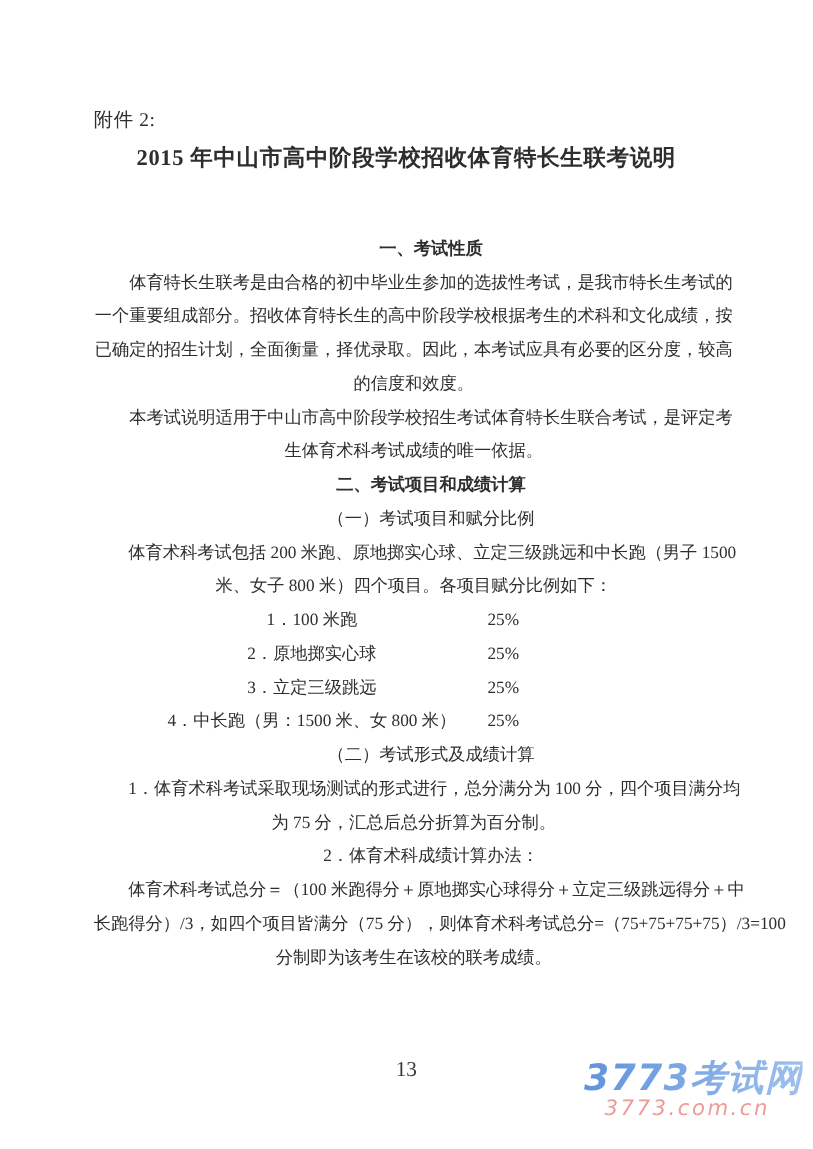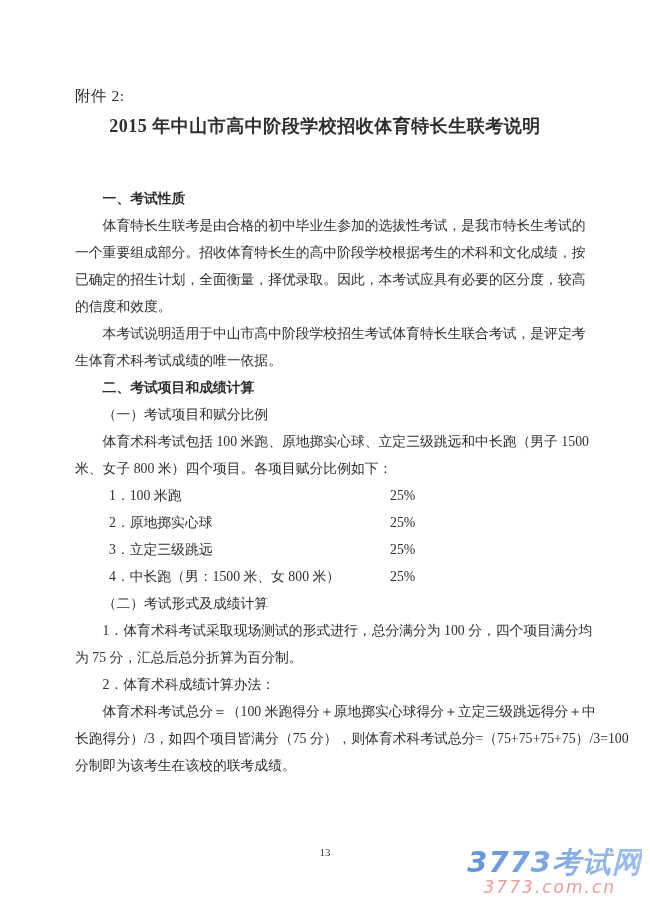--- a/index.html
+++ b/index.html
@@ -29,36 +29,37 @@
     font-weight: bold;
     letter-spacing: 0.5px;
   }
 
   .doc-body {
     position: absolute;
     left: 75px; top: 185px;
     width: 512px;
     font-size: 13.8px;
     line-height: 27px;
+    text-align: center;
   }
   .line { white-space: nowrap; }
   .line.heading { font-weight: bold; text-indent: 2em; }
   .line.subheading { text-indent: 2em; }
   .line.para-first { text-indent: 2em; }
   .line.para-cont { text-indent: 0; }
 
   .line.percent-row { display: flex; padding-left: 34px; }
   .pr-label { width: 281px; flex: 0 0 auto; }
   .pr-value { flex: 0 0 auto; }
 
   .page-number {
     position: absolute;
     left: 0; right: 0; top: 846px;
     text-align: center;
-    font-size: 11px;
+    font-size: 17px;
     color: #3a3a3a;
   }
 
   .watermark {
     position: absolute;
     right: 8px; top: 848px;
     text-align: right;
     font-family: "DejaVu Sans", sans-serif;
     font-style: italic;
     line-height: 1;
@@ -89,21 +90,21 @@
   <div class="doc-body">
       <div class="line heading">一、考试性质</div>
       <div class="line para-first">体育特长生联考是由合格的初中毕业生参加的选拔性考试，是我市特长生考试的</div>
       <div class="line para-cont">一个重要组成部分。招收体育特长生的高中阶段学校根据考生的术科和文化成绩，按</div>
       <div class="line para-cont">已确定的招生计划，全面衡量，择优录取。因此，本考试应具有必要的区分度，较高</div>
       <div class="line para-cont">的信度和效度。</div>
       <div class="line para-first">本考试说明适用于中山市高中阶段学校招生考试体育特长生联合考试，是评定考</div>
       <div class="line para-cont">生体育术科考试成绩的唯一依据。</div>
       <div class="line heading">二、考试项目和成绩计算</div>
       <div class="line subheading">（一）考试项目和赋分比例</div>
-      <div class="line para-first">体育术科考试包括 100 米跑、原地掷实心球、立定三级跳远和中长跑（男子 1500</div>
+      <div class="line para-first">体育术科考试包括 200 米跑、原地掷实心球、立定三级跳远和中长跑（男子 1500</div>
       <div class="line para-cont">米、女子 800 米）四个项目。各项目赋分比例如下：</div>
       <div class="line percent-row">
         <span class="pr-label">1．100 米跑</span>
         <span class="pr-value">25%</span>
       </div>
       <div class="line percent-row">
         <span class="pr-label">2．原地掷实心球</span>
         <span class="pr-value">25%</span>
       </div>
       <div class="line percent-row">

